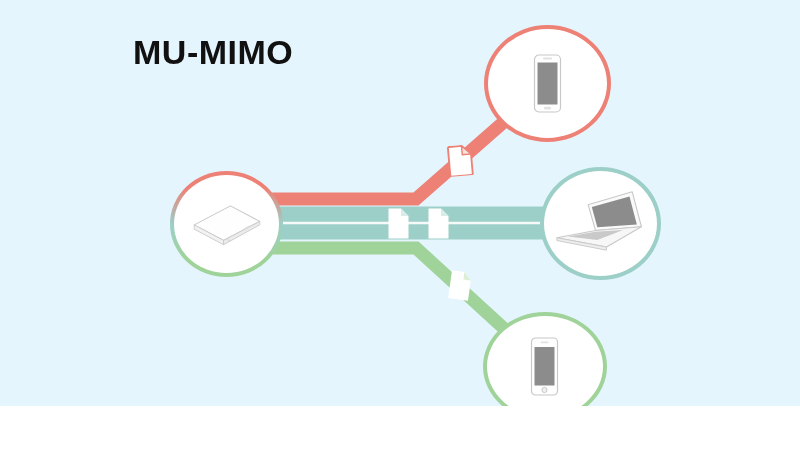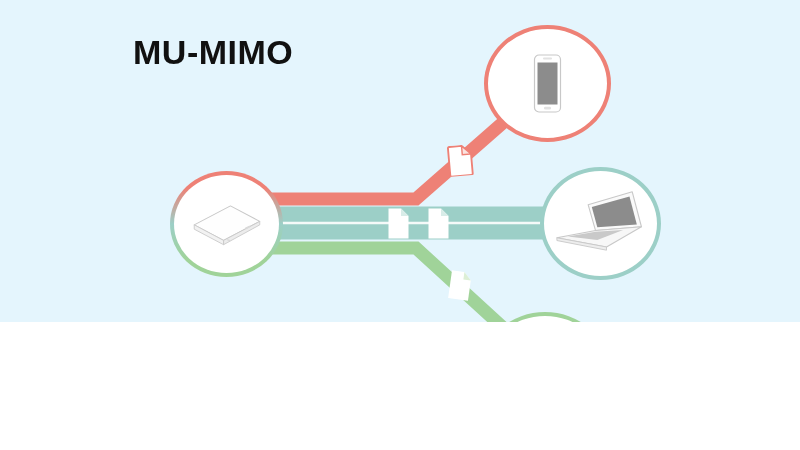--- a/index.html
+++ b/index.html
@@ -1,18 +1,18 @@
 <!DOCTYPE html>
 <html style="--background: #e4f5fd; --salmon: #ee8176; --salmon_light: #fbe3e0; --teal: #9ccfc7; --teal_light: #d8ece8; --green: #a0d399; --green_light: #dcefd6; --node_fill: #ffffff; --device_screen: #8c8c8c; --device_outline: #c8c8c8; --title_color: #111111; --stream_divider: #ffffff;"><head>
 <meta charset="utf-8">
 <style>
   html,body{margin:0;padding:0;background:#fff;}
   #canvas{
     position:relative;
-    width:800px;height:322px;
+    width:800px;height:406px;
     overflow:hidden;
     background:var(--background,#e4f5fd);
     font-family:"Liberation Sans", sans-serif;
   }
   #title{
     position:absolute;left:133px;top:33px;z-index:4;
     font-size:34px;font-weight:700;letter-spacing:.5px;
     color:var(--title_color,#111);
   }
   #streams{position:absolute;left:0;top:0;z-index:1;}

